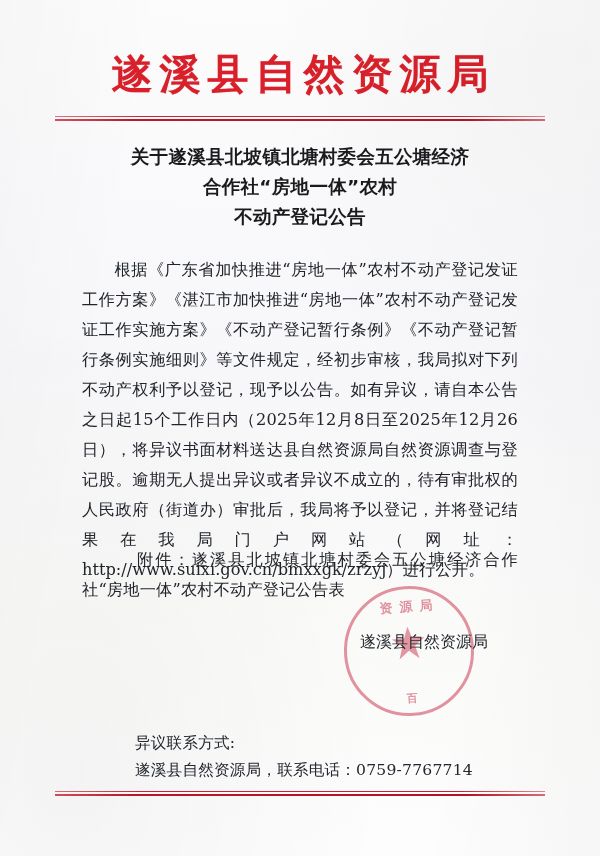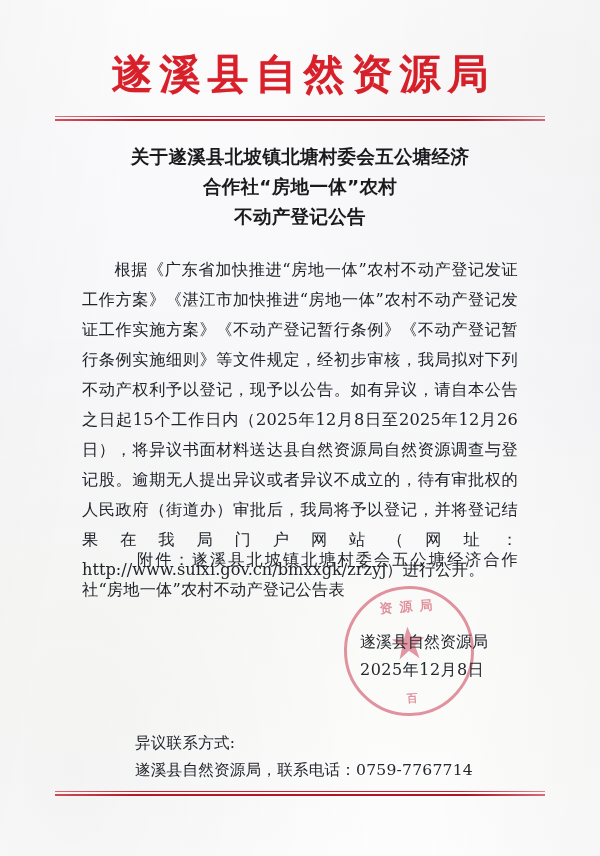--- a/index.html
+++ b/index.html
@@ -212,21 +212,20 @@
   <div class="attachment">附件：遂溪县北坡镇北塘村委会五公塘经济合作社“房地一体”农村不动产登记公告表</div>
 
   <div class="seal">
     <div class="seal-arc-top">资源局</div>
     <div class="seal-star"></div>
     <div class="seal-arc-bottom">百</div>
   </div>
 
   <div class="signature">
     <div>遂溪县自然资源局</div>
-    <div class="sig-date">2025年12月8日</div>
   </div>
 
   <div class="contact">
     <div>异议联系方式:</div>
     <div class="phone">遂溪县自然资源局，联系电话：0759-7767714</div>
   </div>
 
   <div class="rule-group footer">
     <div class="rule-thin"></div>
     <div class="rule-gap"></div>

